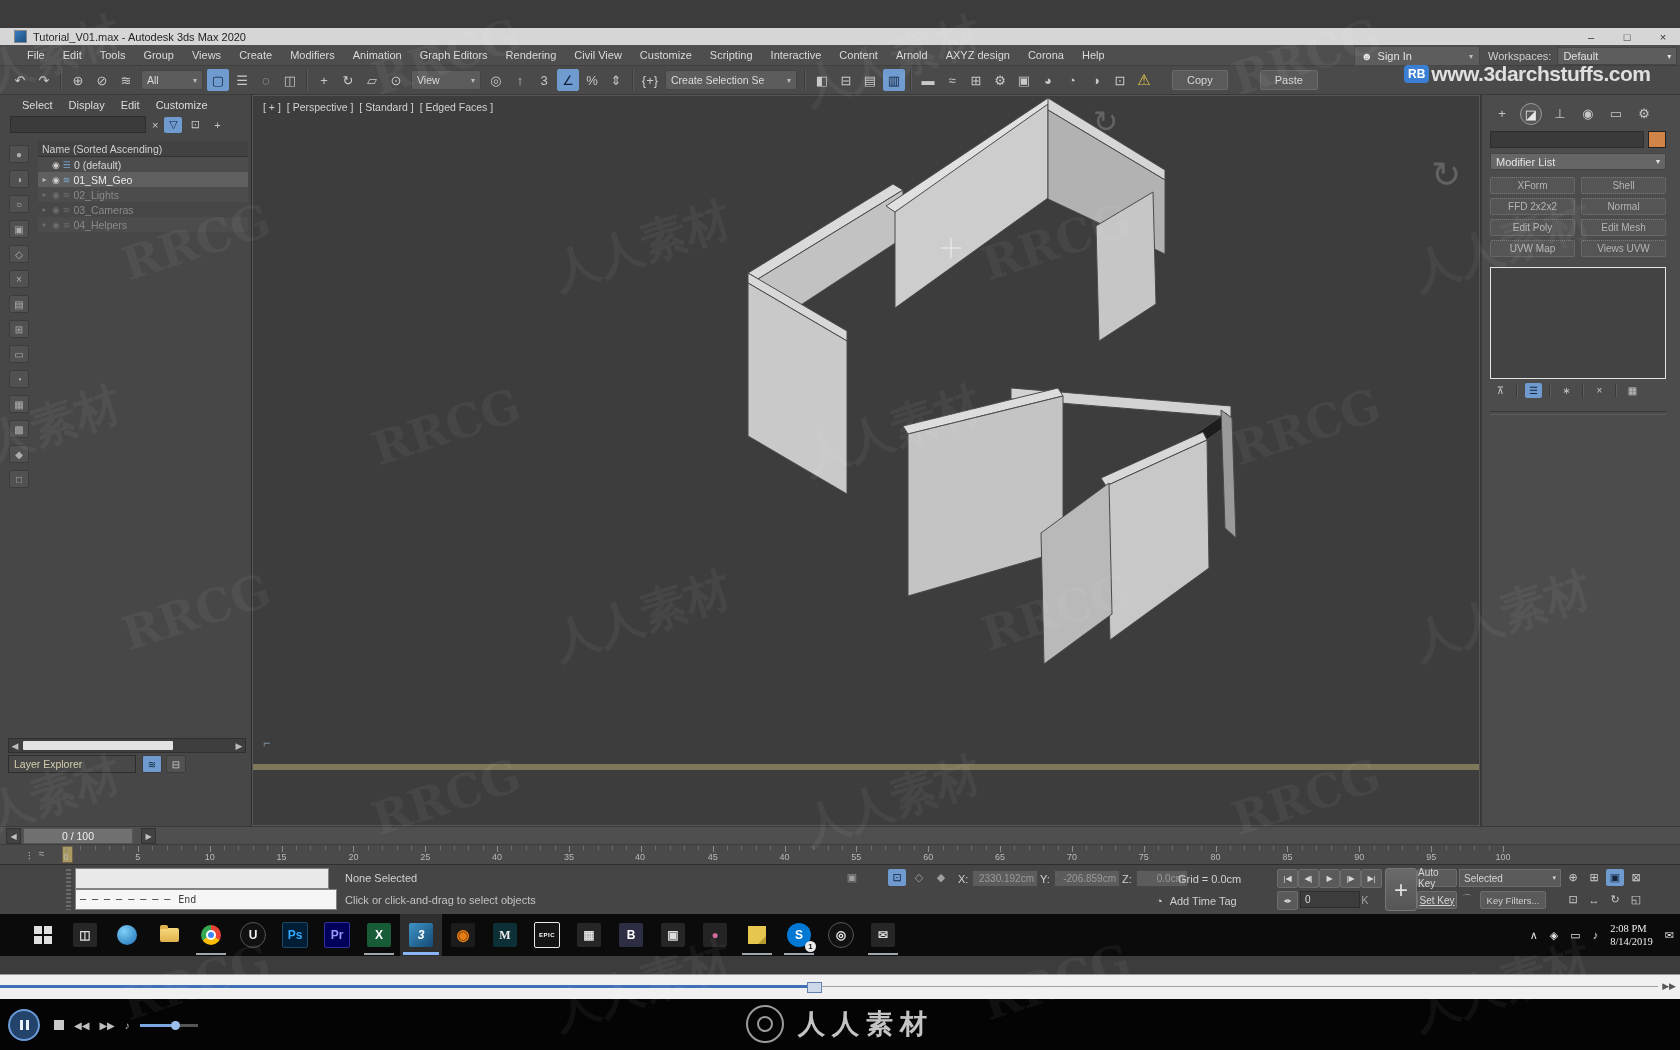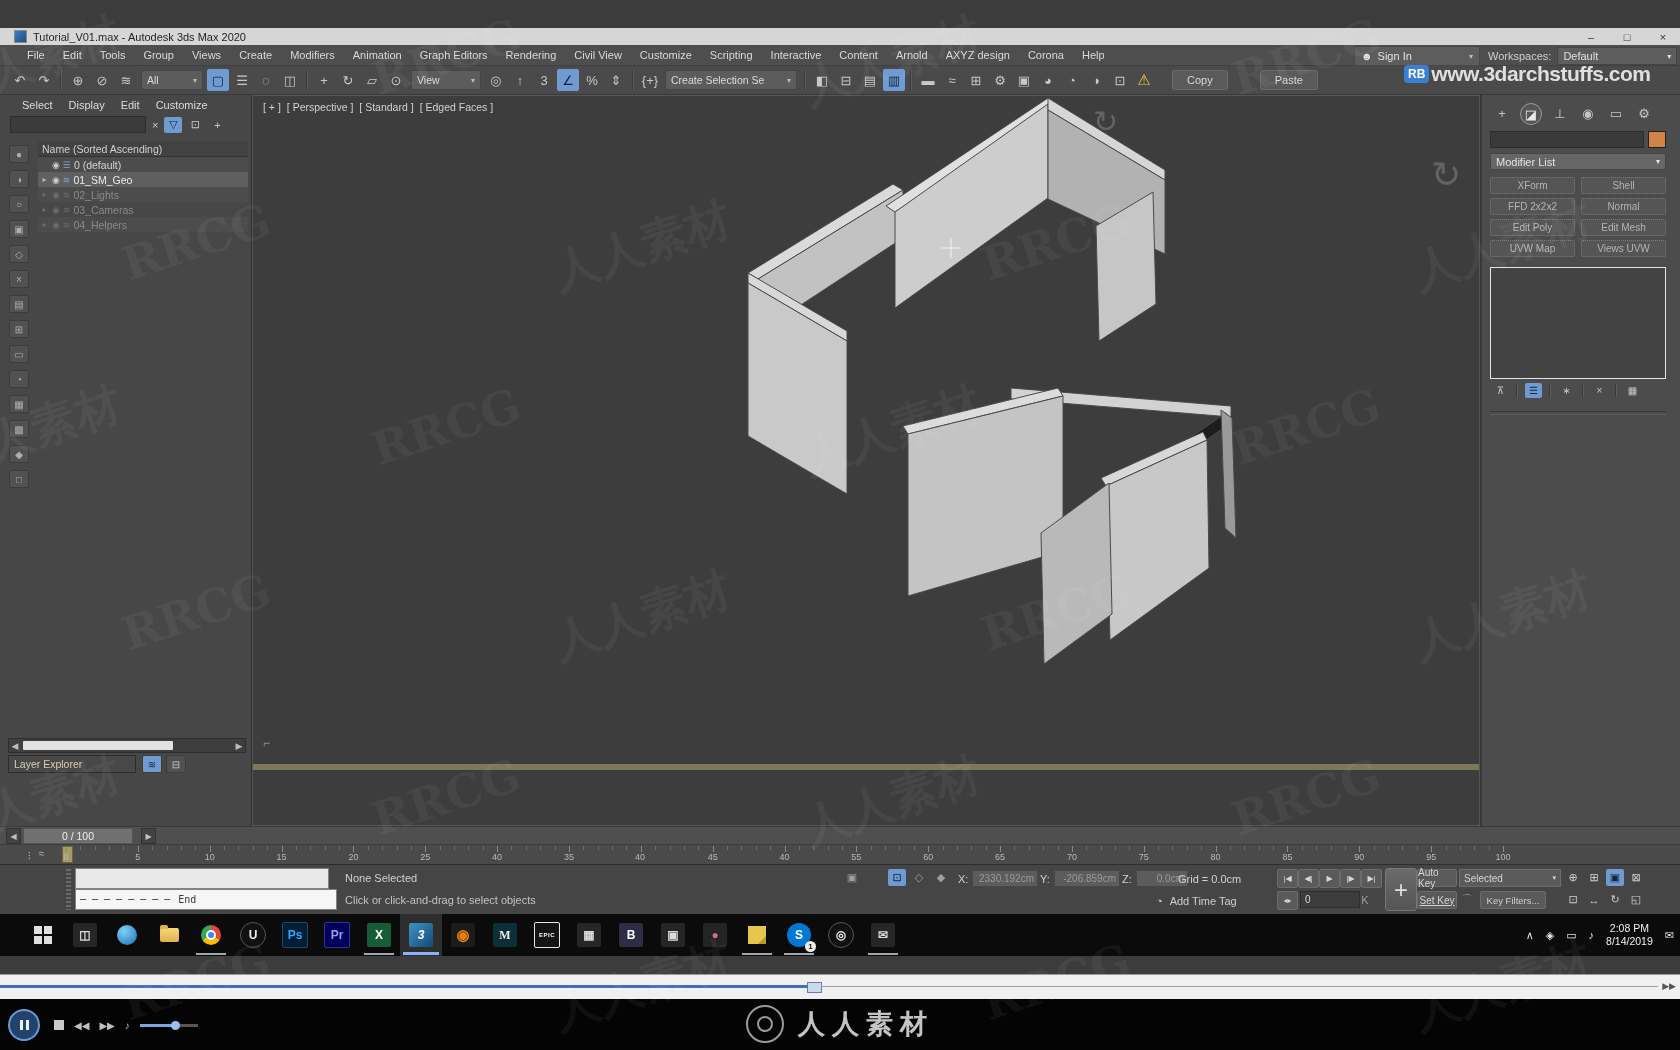--- a/index.html
+++ b/index.html
@@ -162,21 +162,21 @@
   .t-folder::before{content:"";position:absolute;left:0;top:-3px;width:8px;height:4px;background:#e0b14b;border-radius:2px 2px 0 0;}
   .t-circle{border-radius:50%;}
   .t-chrome{width:20px;height:20px;border-radius:50%;background:conic-gradient(#ea4335 0 33%,#fbbc05 33% 66%,#34a853 66% 100%);position:relative;}
   .t-chrome::after{content:"";position:absolute;left:5px;top:5px;width:10px;height:10px;border-radius:50%;background:#4285f4;border:2px solid #fff;box-sizing:border-box;}
   .t-sticky{width:18px;height:18px;background:#e7c64f;position:relative;}
   .t-sticky::after{content:"";position:absolute;right:0;bottom:0;border:4px solid #b79a2e;border-left-color:transparent;border-top-color:transparent;}
   .badge{position:absolute;right:4px;bottom:4px;width:11px;height:11px;border-radius:50%;background:#ececec;color:#111;
          font-size:8px;display:flex;align-items:center;justify-content:center;font-weight:bold;}
   .tray{position:absolute;right:6px;top:0;height:42px;display:flex;align-items:center;gap:12px;color:#e2e2e2;}
   .tray .ic{font-size:11px;}
-  .clock{text-align:center;font-size:10.5px;line-height:13px;color:#f0f0f0;}
+  .clock{text-align:left;font-size:10.5px;line-height:13px;color:#f0f0f0;font-family:Liberation Serif, serif;}
   
   .pstatus{left:0;top:956px;width:1680px;height:18px;background:#000;}
   .pstatus .pl{position:absolute;left:12px;top:2px;color:#dcdcdc;}
   .pstatus .tm{position:absolute;right:14px;top:2px;color:#dcdcdc;}
   .seek{left:0;top:974px;width:1680px;height:25px;background:#f0f0f0;border-top:1px solid #9a9a9a;}
   .seek .done{position:absolute;left:0;top:10px;height:3px;background:#3f6fb5;}
   .seek .rest{position:absolute;top:11px;height:1px;background:#9f9f9f;}
   .seek .handle{position:absolute;top:7px;width:13px;height:9px;background:#cdd9ea;border:1px solid #5f7fae;}
   .seek .ff{position:absolute;right:4px;top:6px;color:#555;font-size:9px;}
   .pbottom{left:0;top:999px;width:1680px;height:51px;background:#040404;}

